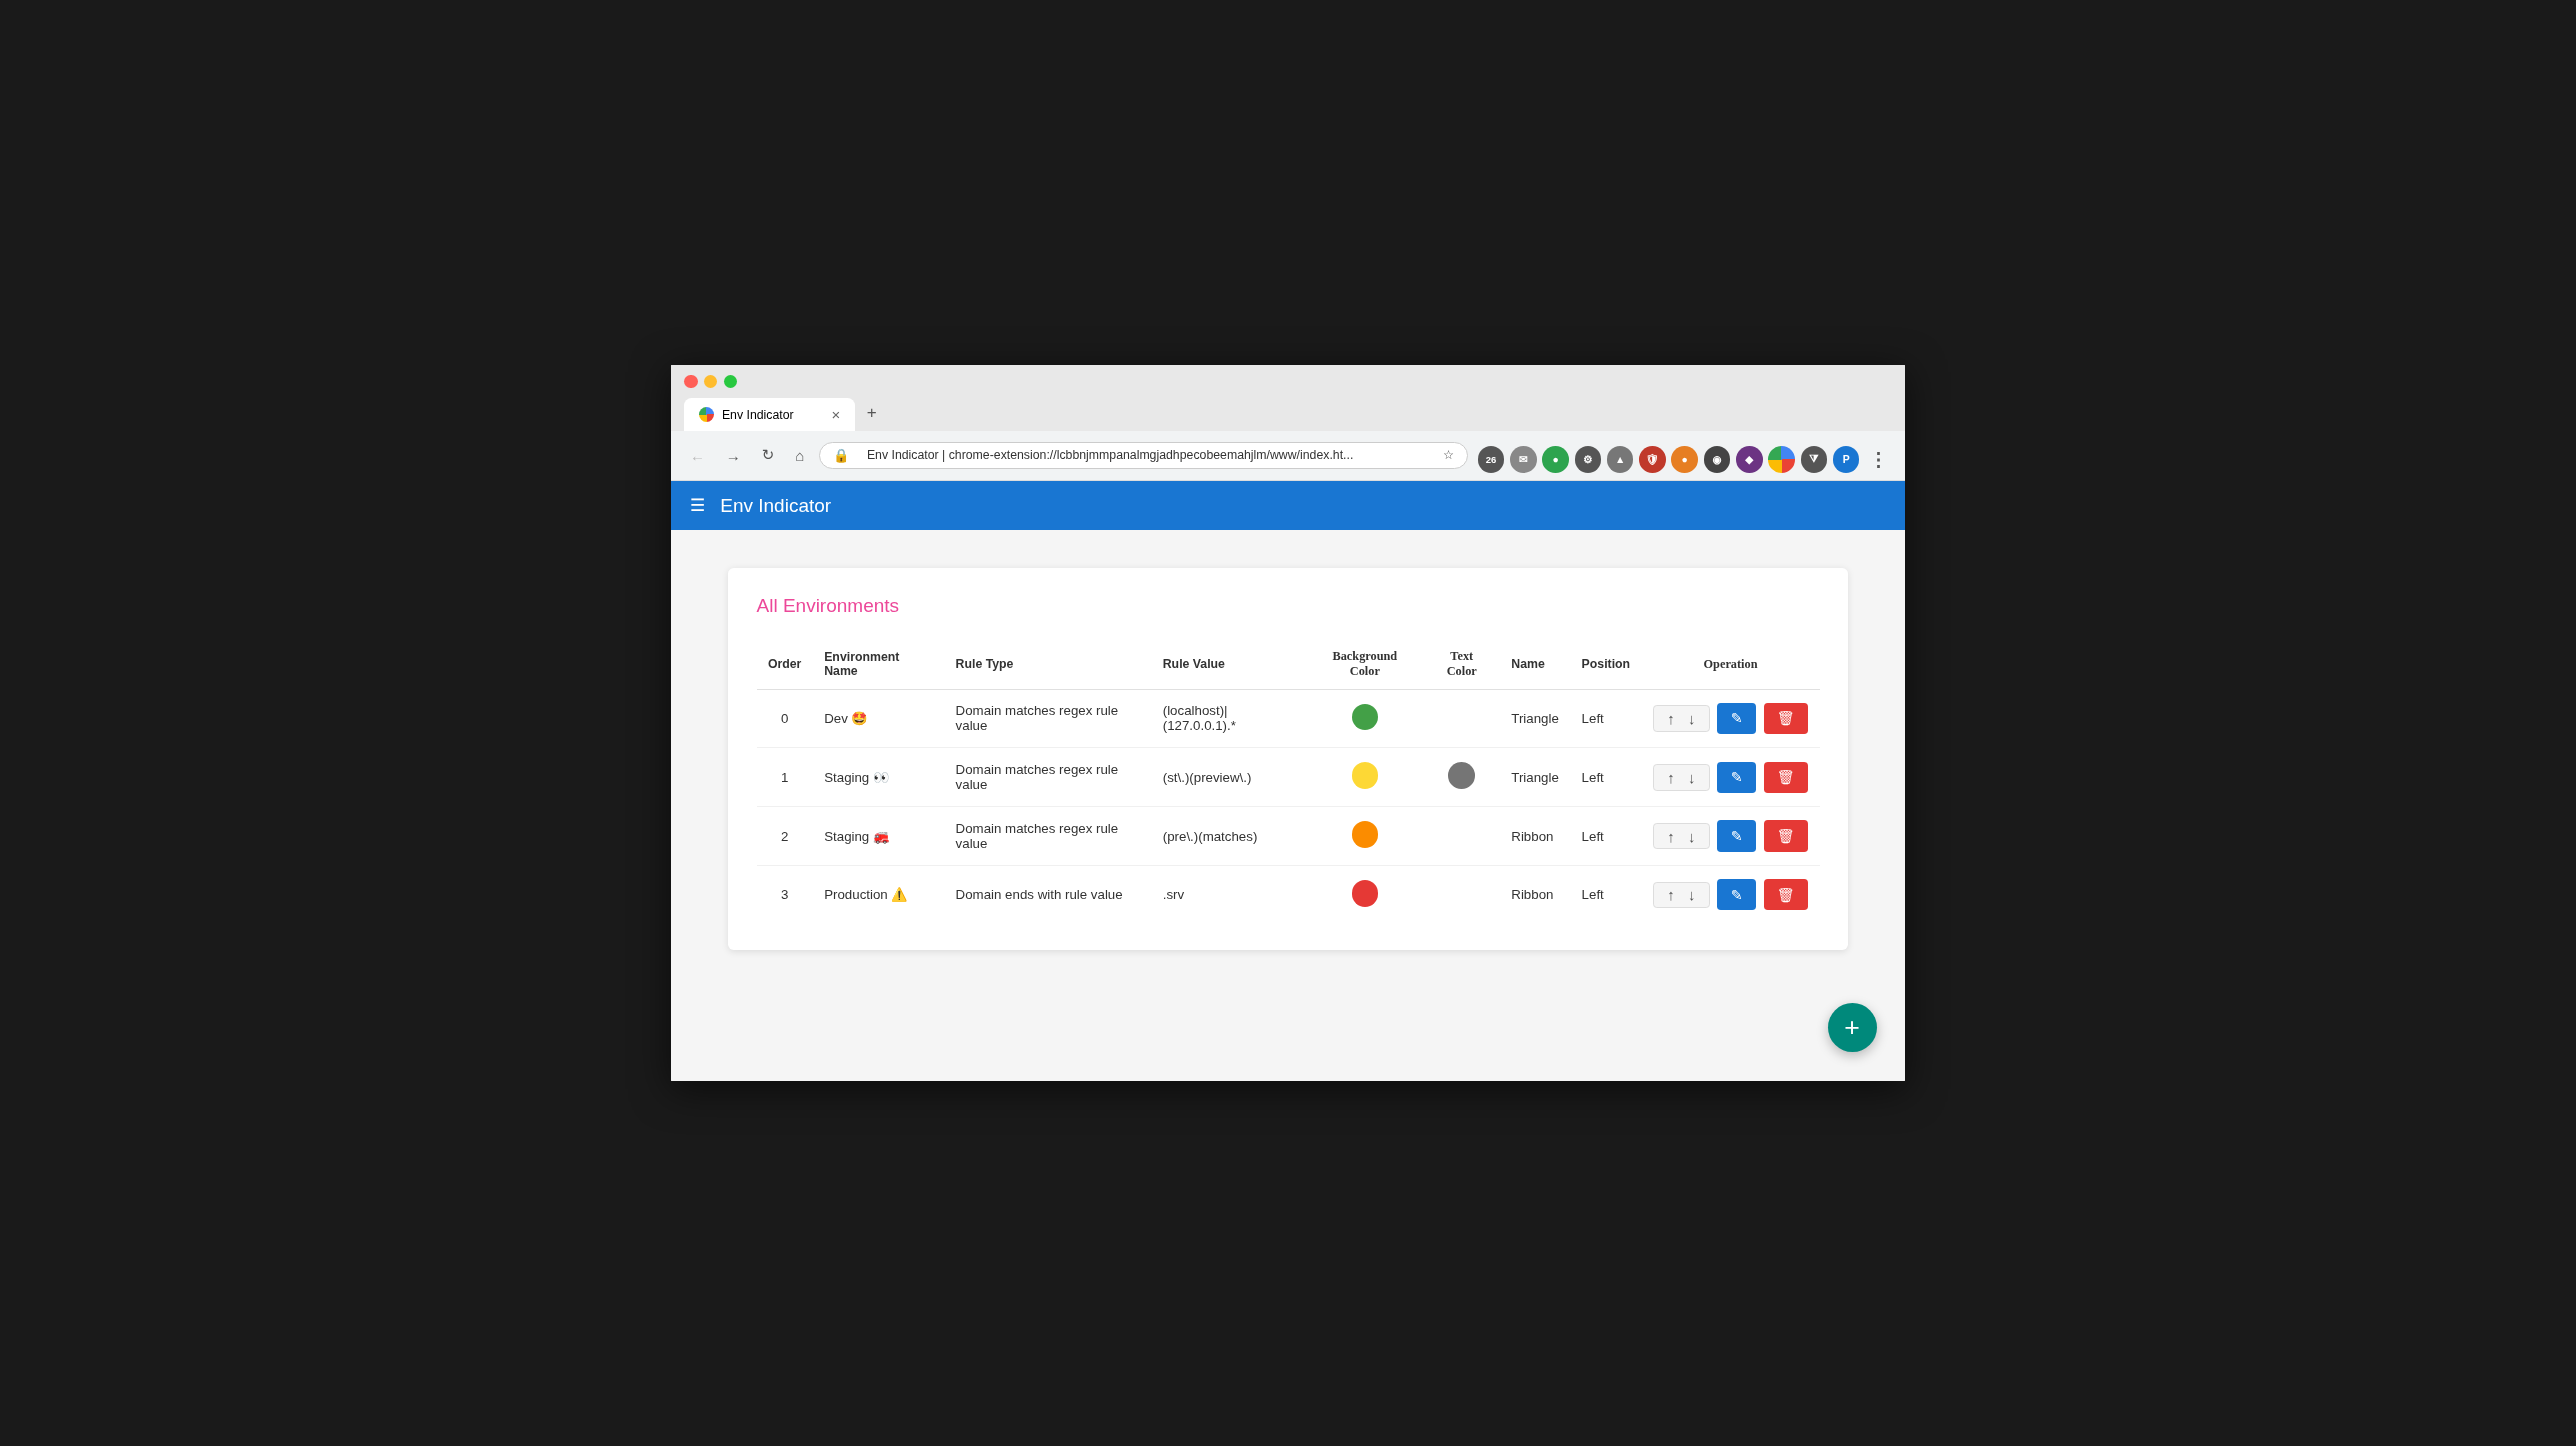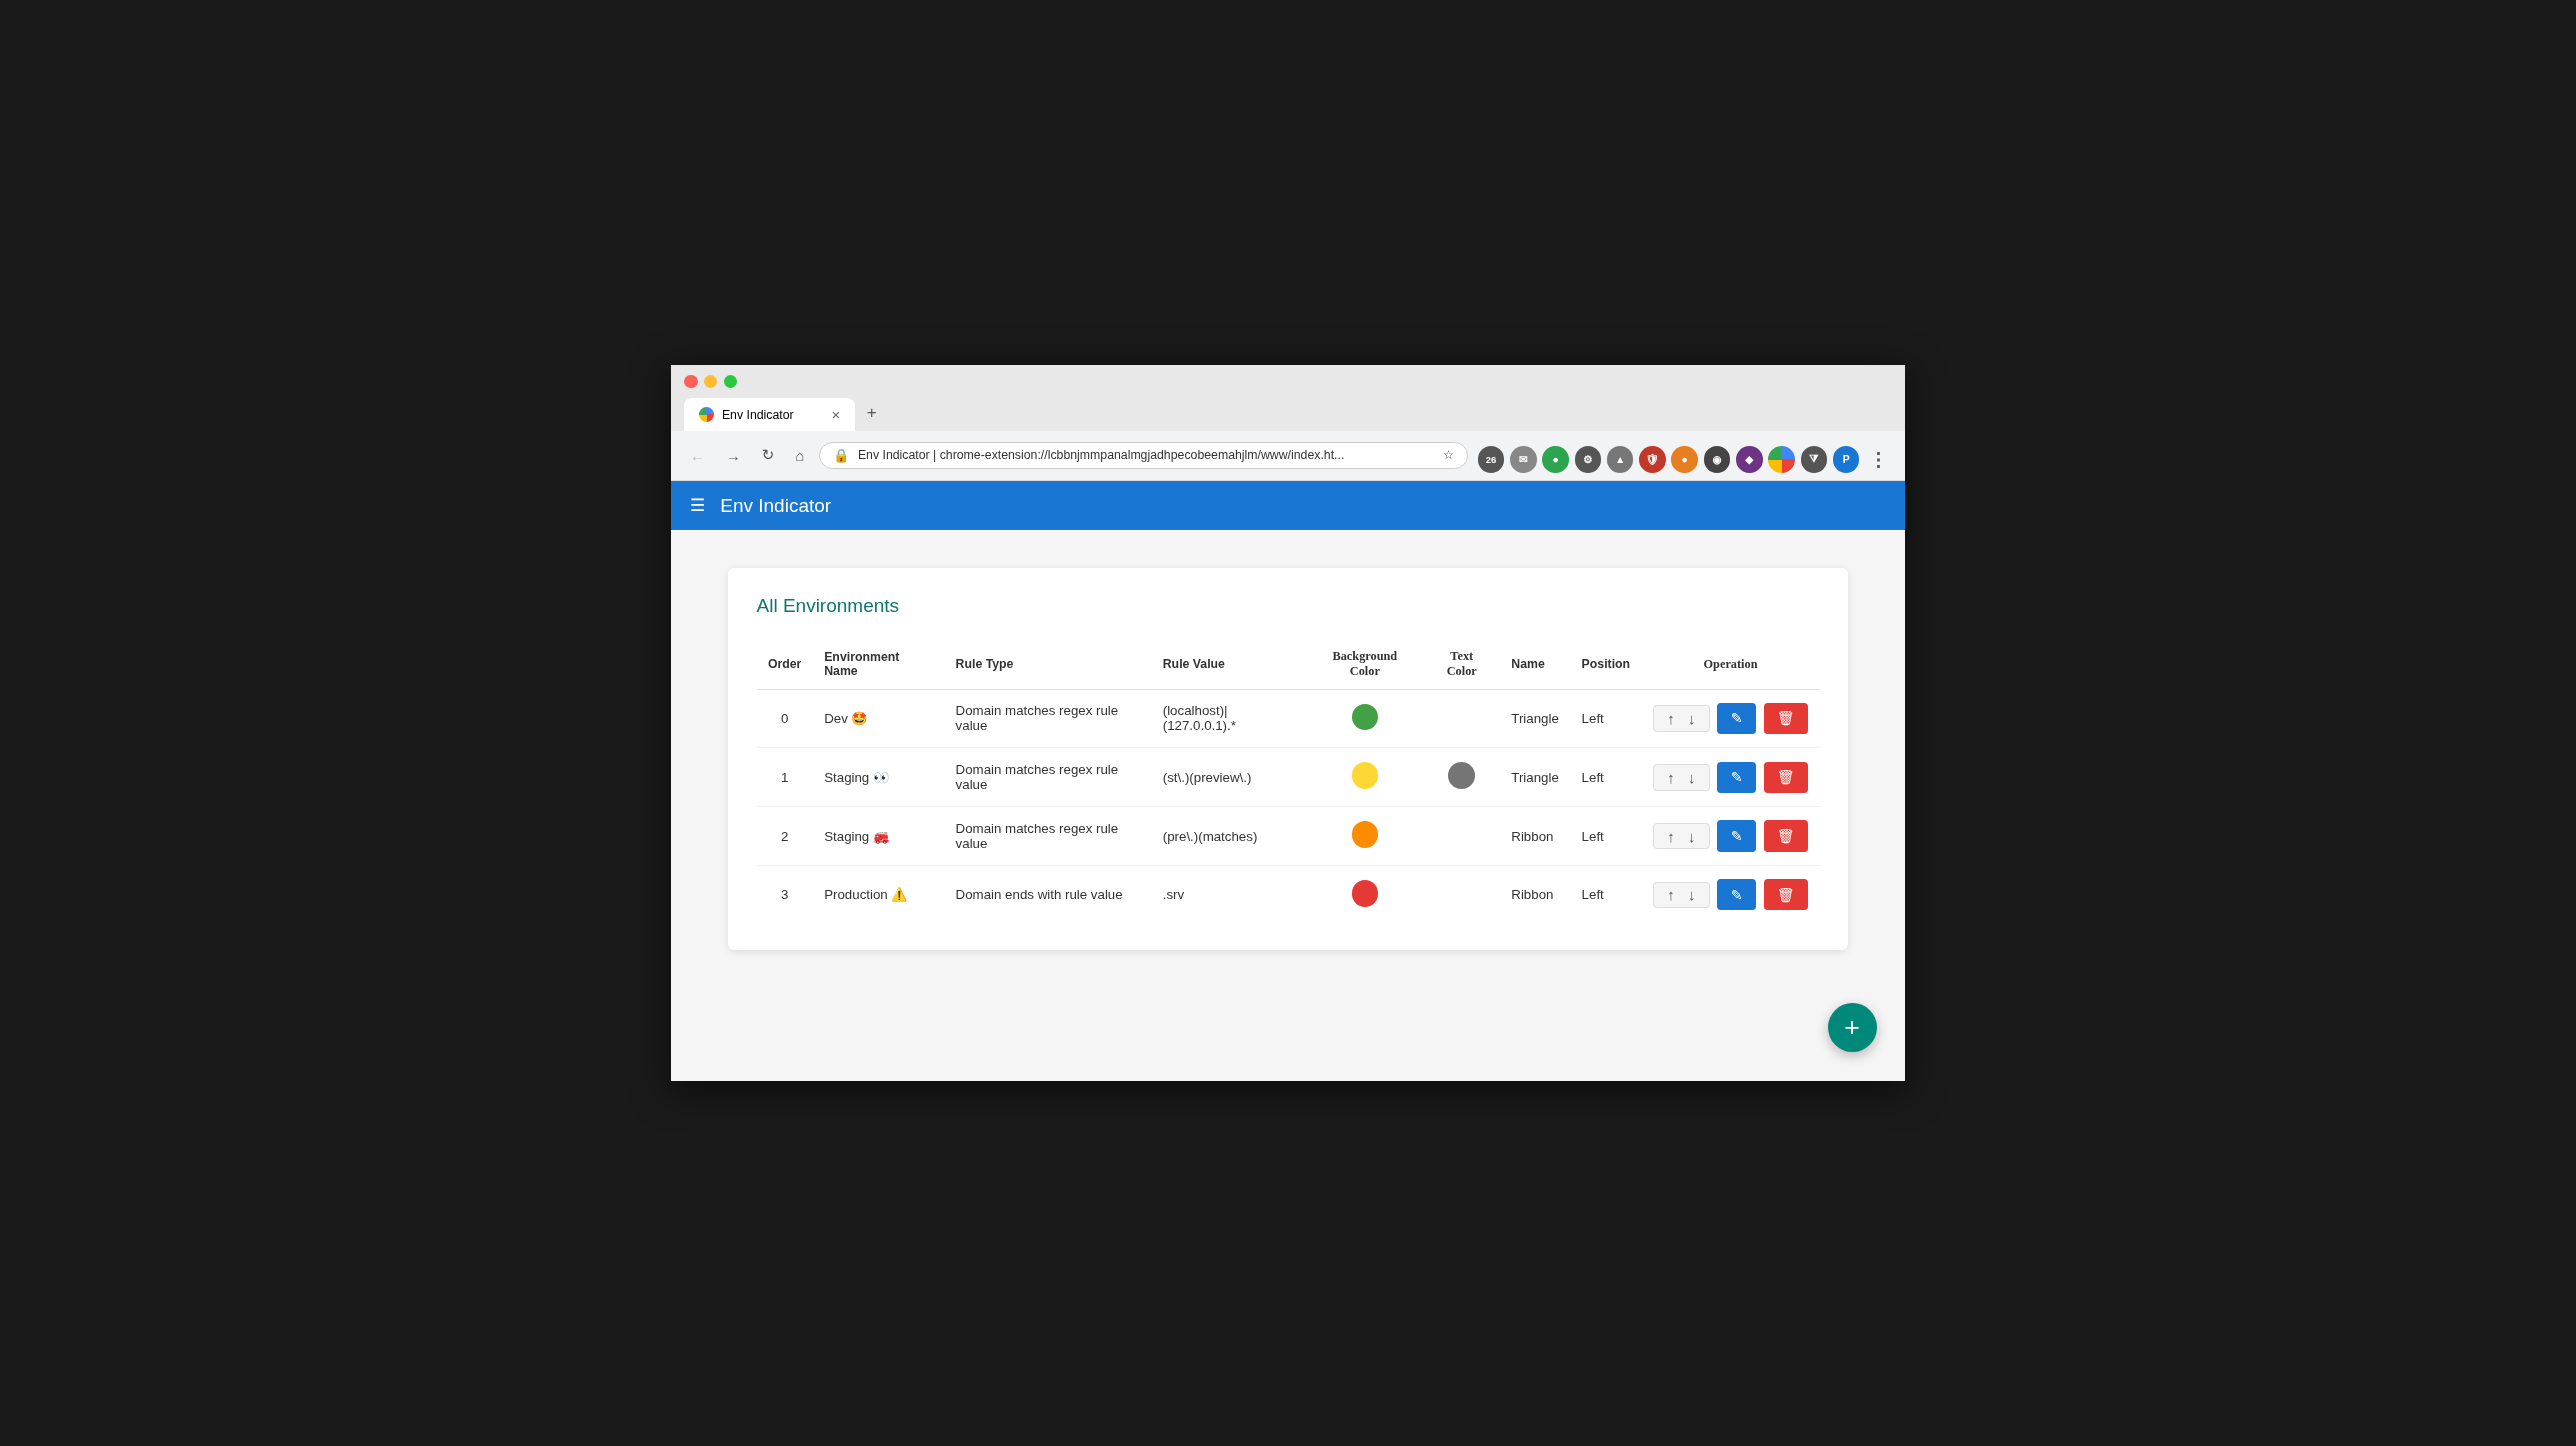--- a/index.html
+++ b/index.html
@@ -116,20 +116,21 @@
     }
 
     .address-bar-lock {
       color: #555;
       font-size: 13.3px;
     }
 
     .address-text {
       color: #333;
       flex: 1;
+      margin-left: 9px;
     }
 
     .address-star {
       color: #555;
     }
 
     .toolbar-icons {
       display: flex;
       align-items: center;
       gap: 5.7px;
@@ -182,21 +183,21 @@
       background: #fff;
       border-radius: 5.7px;
       box-shadow: 0 1.9px 7.6px rgba(0,0,0,0.1);
       padding: 26.6px 28.5px;
     }
 
     .card-title {
       font-size: 19px;
       font-weight: 400;
       margin-bottom: 23px;
-      color: #0f766e;
+      color: #ec4899;
     }
 
     table {
       width: 100%;
       border-collapse: collapse;
     }
 
     thead th {
       text-align: left;
       font-weight: 600;

